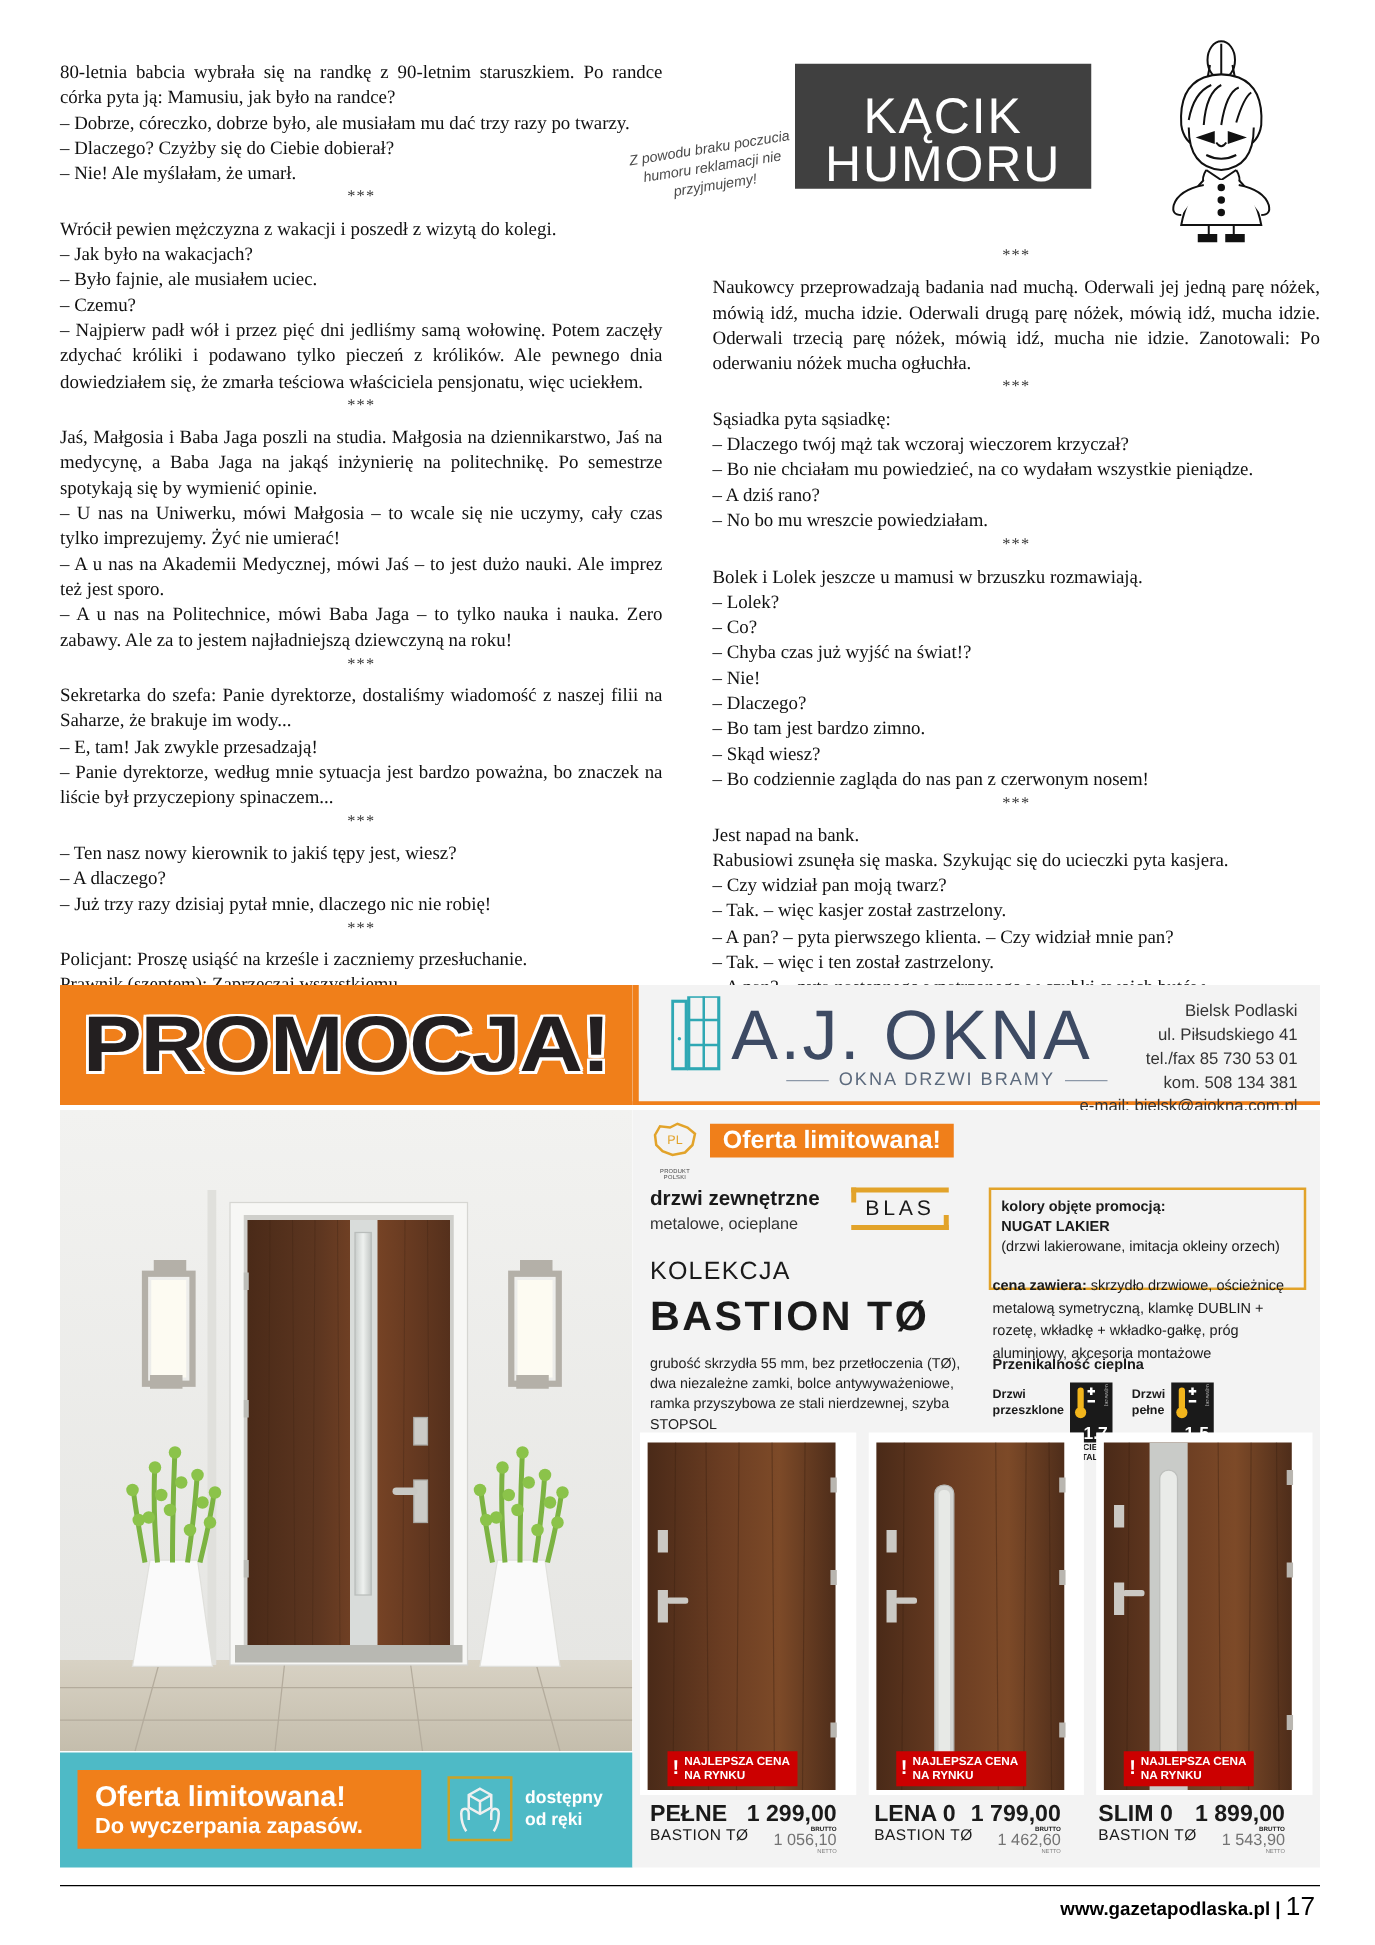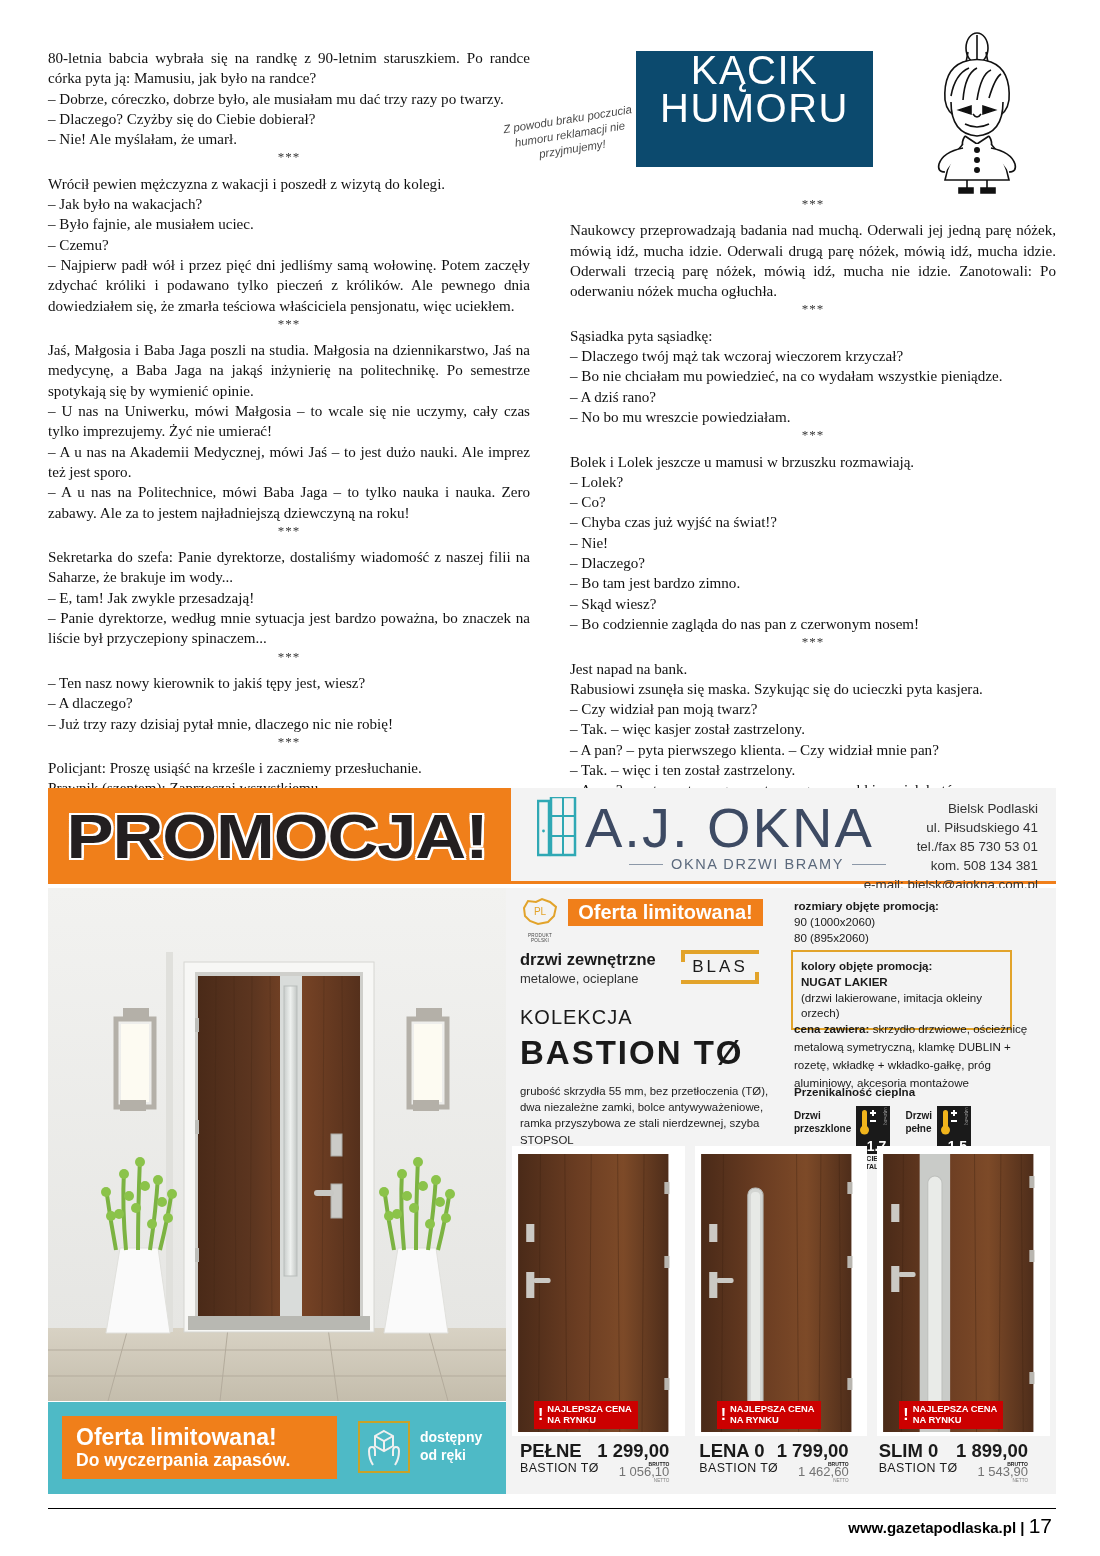--- a/index.html
+++ b/index.html
@@ -20,24 +20,24 @@
   .joke { font-size: 15.1px; line-height: 1.345; color: #111; text-align: justify; }
   .stars {
     text-align: center; font-size: 13px; color: #333;
     letter-spacing: 1px; margin: 1px 0 9px 0; line-height: 1.1;
   }
   .joke-block { margin-bottom: 0; }
 
   
   .kacik-box {
     position: absolute; left: 636px; top: 51px;
-    width: 237px; height: 116px;
-    background: #0c4a6e;
+    width: 237px; height: 100px;
+    background: #404040;
     display: flex; flex-direction: column;
-    align-items: center; justify-content: flex-start;
+    align-items: center; justify-content: flex-end;
   }
   .kacik-line {
     font-family: "Liberation Sans", sans-serif;
     color: #ffffff; font-size: 40px; line-height: 0.96;
     letter-spacing: 1.5px; font-weight: 400;
   }
 
   
   .disclaimer {
     position: absolute; left: 495px; top: 112px;
@@ -154,22 +154,22 @@
   .lbl-bold {
     font-family: "Liberation Sans", sans-serif; font-weight: bold;
     font-size: 11.6px; color: #1a1a1a; line-height: 1.36;
   }
   .lbl-reg {
     font-family: "Liberation Sans", sans-serif;
     font-size: 11.6px; color: #1a1a1a; line-height: 1.36;
   }
 
   .colors-block {
-    position: absolute; left: 285px; top: 62px; width: 221px;
-    border: 2px solid #e2a32a; padding: 6px 8px 7px 8px;
+    position: absolute; left: 285px; top: 62px; width: 254px;
+    border: 2px solid #e2a32a; padding: 6px 8px 25px 8px;
   }
 
   .price-incl { position: absolute; left: 288px; top: 131px; width: 252px; }
   .therm-title { position: absolute; left: 288px; top: 196px; }
 
   .therm-row { position: absolute; left: 288px; top: 218px; display: flex; align-items: flex-start; gap: 6px; }
   .therm-item { display: flex; align-items: flex-start; gap: 5px; }
   .therm-text {
     font-family: "Liberation Sans", sans-serif; font-size: 10px;
     color: #1a1a1a; line-height: 1.25; padding-top: 4px; font-weight: bold;
@@ -633,25 +633,20 @@
     <div class="blas-box">
       <span class="vl tl"></span>
       <span class="vl br"></span>
       <span class="blas-txt">BLAS</span>
     </div>
 
     <div class="kolekcja">KOLEKCJA</div>
     <div class="bastion">BASTION  TØ</div>
     <div class="spec">grubość skrzydła 55 mm, bez przetłoczenia (TØ), dwa niezależne zamki, bolce antywyważeniowe, ramka przyszybowa ze stali nierdzewnej, szyba STOPSOL</div>
 
-    <div class="sizes-block">
-      <div class="lbl-bold">rozmiary objęte promocją:</div>
-      <div class="lbl-reg">90 (1000x2060)</div>
-      <div class="lbl-reg">80 (895x2060)</div>
-    </div>
 
     <div class="colors-block">
       <div class="lbl-bold">kolory objęte promocją:</div>
       <div class="lbl-bold">NUGAT LAKIER</div>
       <div class="lbl-reg">(drzwi lakierowane, imitacja okleiny orzech)</div>
     </div>
 
     <div class="price-incl">
       <span class="lbl-bold" style="display:inline">cena zawiera:</span><span class="lbl-reg" style="display:inline"> skrzydło drzwiowe, ościeżnicę metalową symetryczną, klamkę DUBLIN + rozetę, wkładkę + wkładko-gałkę, próg aluminiowy, akcesoria montażowe</span>
     </div>

